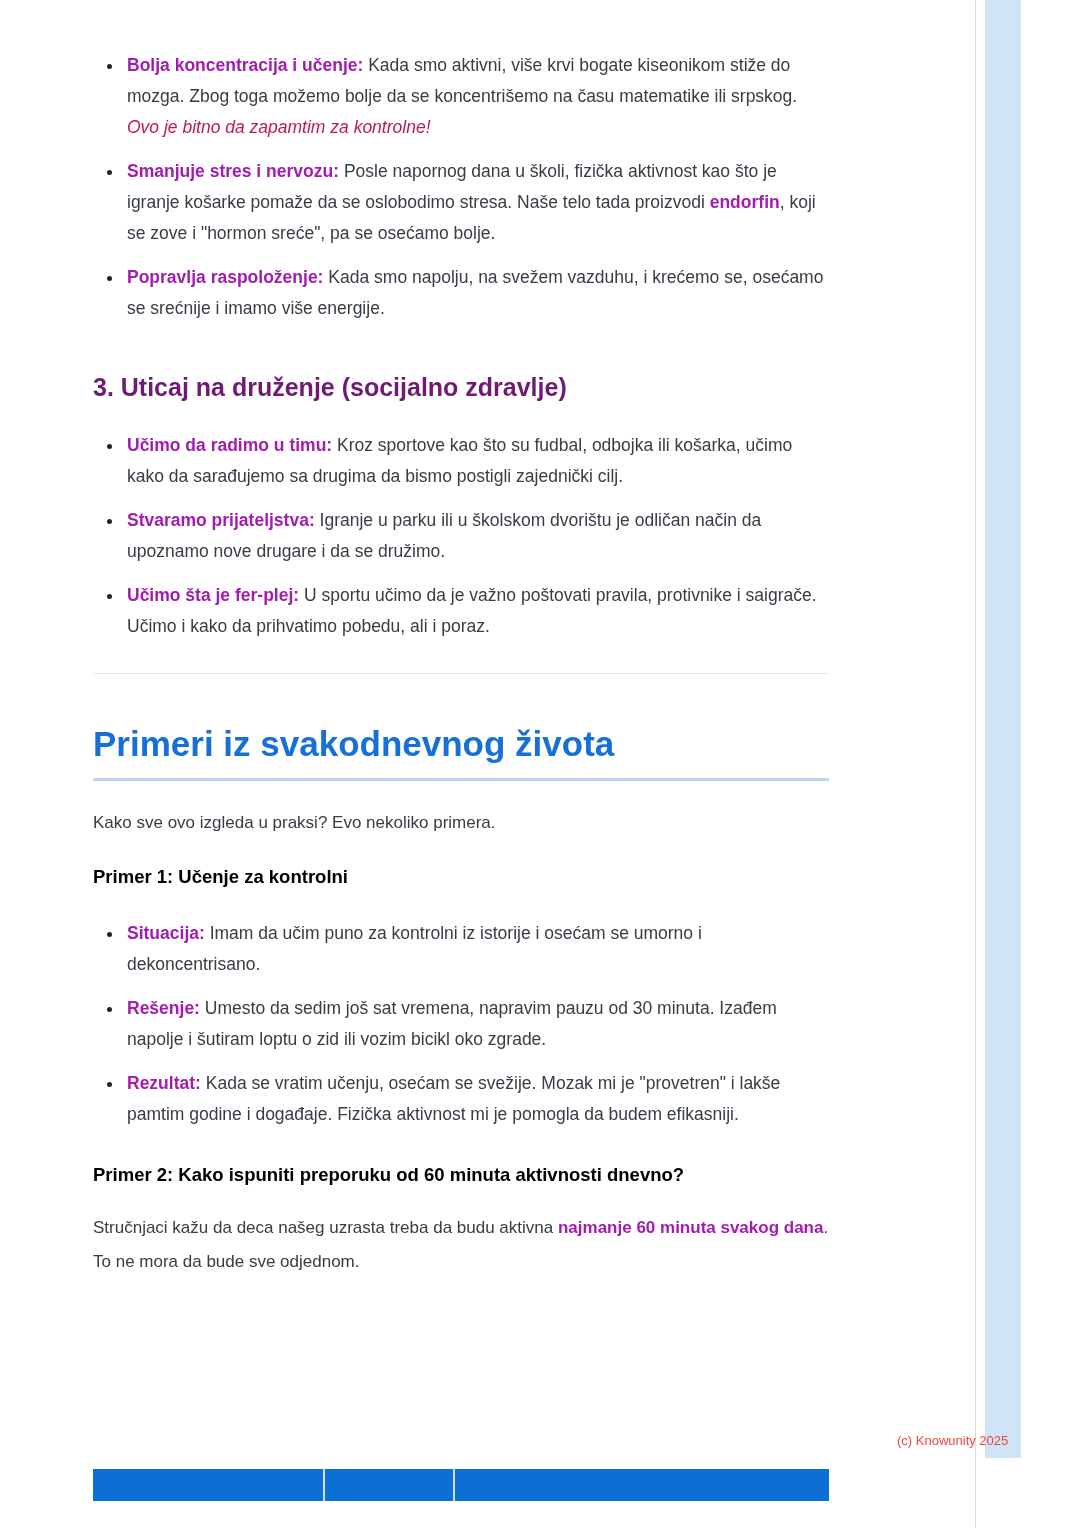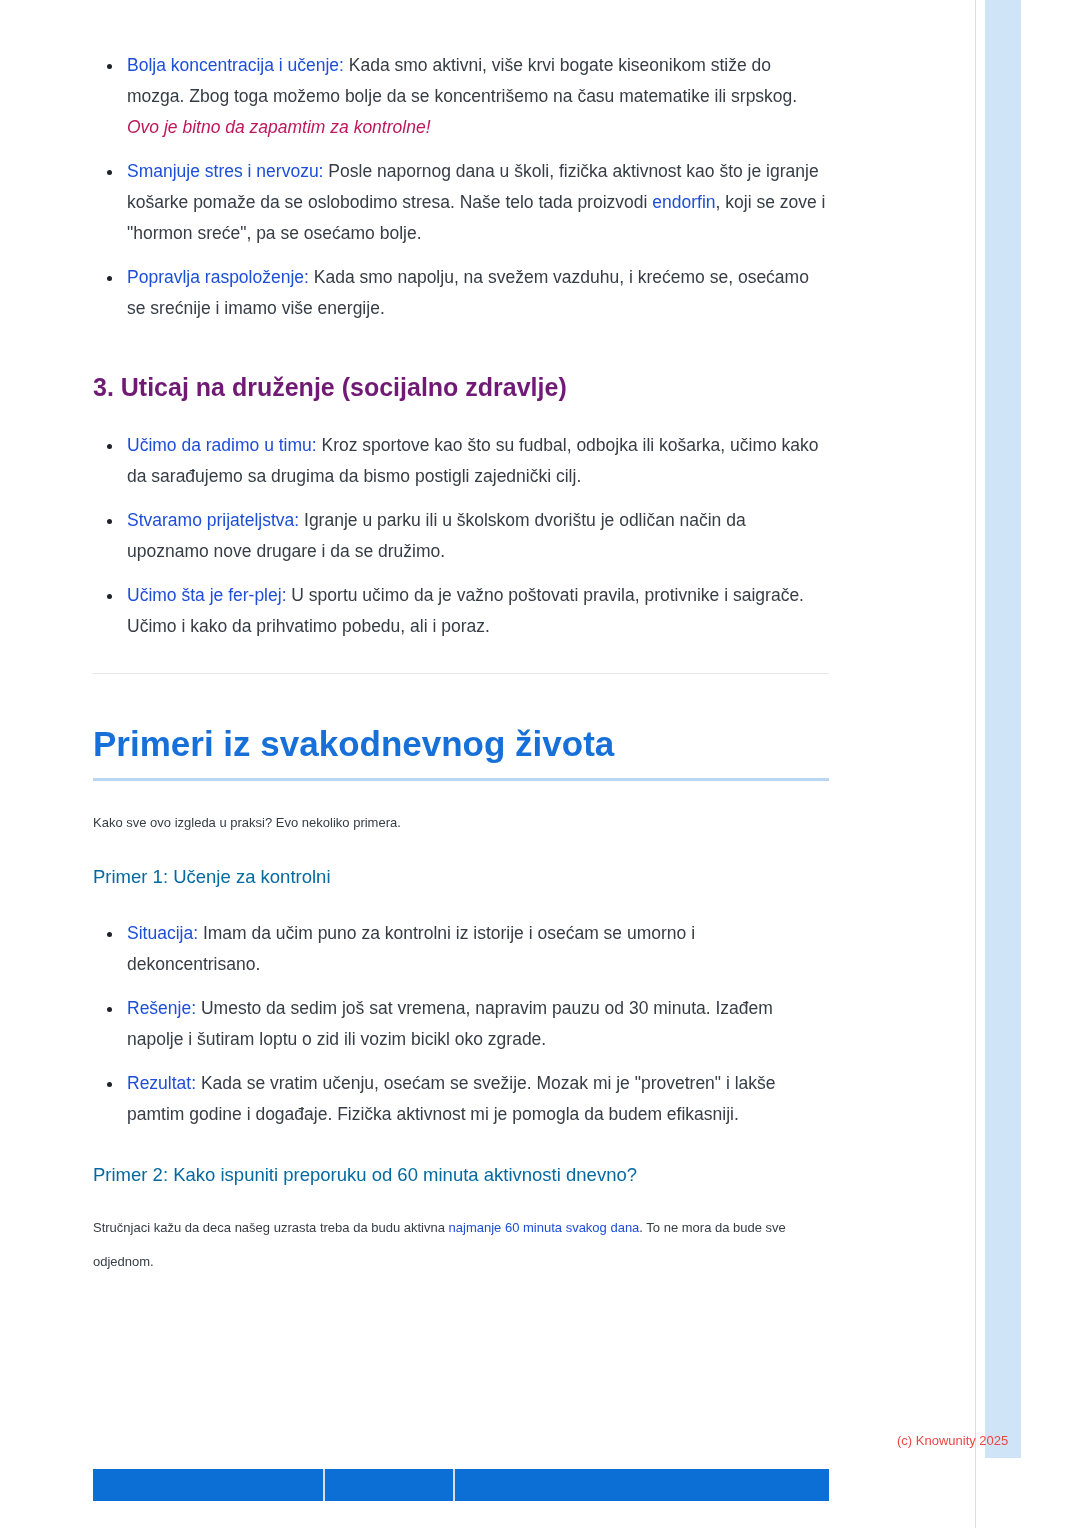--- a/index.html
+++ b/index.html
@@ -23,21 +23,21 @@
     margin:0;
   }
   ul.bullets li {
     font-size:17.5px;
     line-height:31px;
     margin-bottom:13px;
     padding-left:3px;
     color:#363d45;
   }
   ul.bullets li::marker { color:#1d2329; }
-  strong, b { color:#1d4ed8; font-weight:400; }
+  strong, b { color:#a21caf; font-weight:700; }
   em { font-style:italic; color:#be185d; }
   h2.section-heading {
     font-size:25px;
     line-height:32px;
     font-weight:700;
     color:#701a75;
     margin:47px 0 27px 0;
   }
   hr.divider {
     border:none;
@@ -48,28 +48,28 @@
     font-size:35px;
     line-height:44px;
     font-weight:700;
     color:#1670d8;
     margin-top:48px;
     padding-bottom:12px;
     border-bottom:3px solid #b9d6f3;
     margin-bottom:26px;
   }
   p.body-text {
-    font-size:13px;
+    font-size:17px;
     line-height:31px;
   }
   h3.sub-heading {
     font-size:18.5px;
     line-height:28px;
-    font-weight:400;
-    color:#0369a1;
+    font-weight:700;
+    color:#000000;
     margin-top:25px;
   }
   h3.sub-heading + ul.bullets { margin-top:27px; }
   h3.spaced { margin-top:31px; }
   p.final-para { margin-top:22px; line-height:34px; }
   ul.bullets + h3.sub-heading { margin-top:31px; }
 
   .table-bar {
     position:absolute;
     left:93px; top:1469px;

